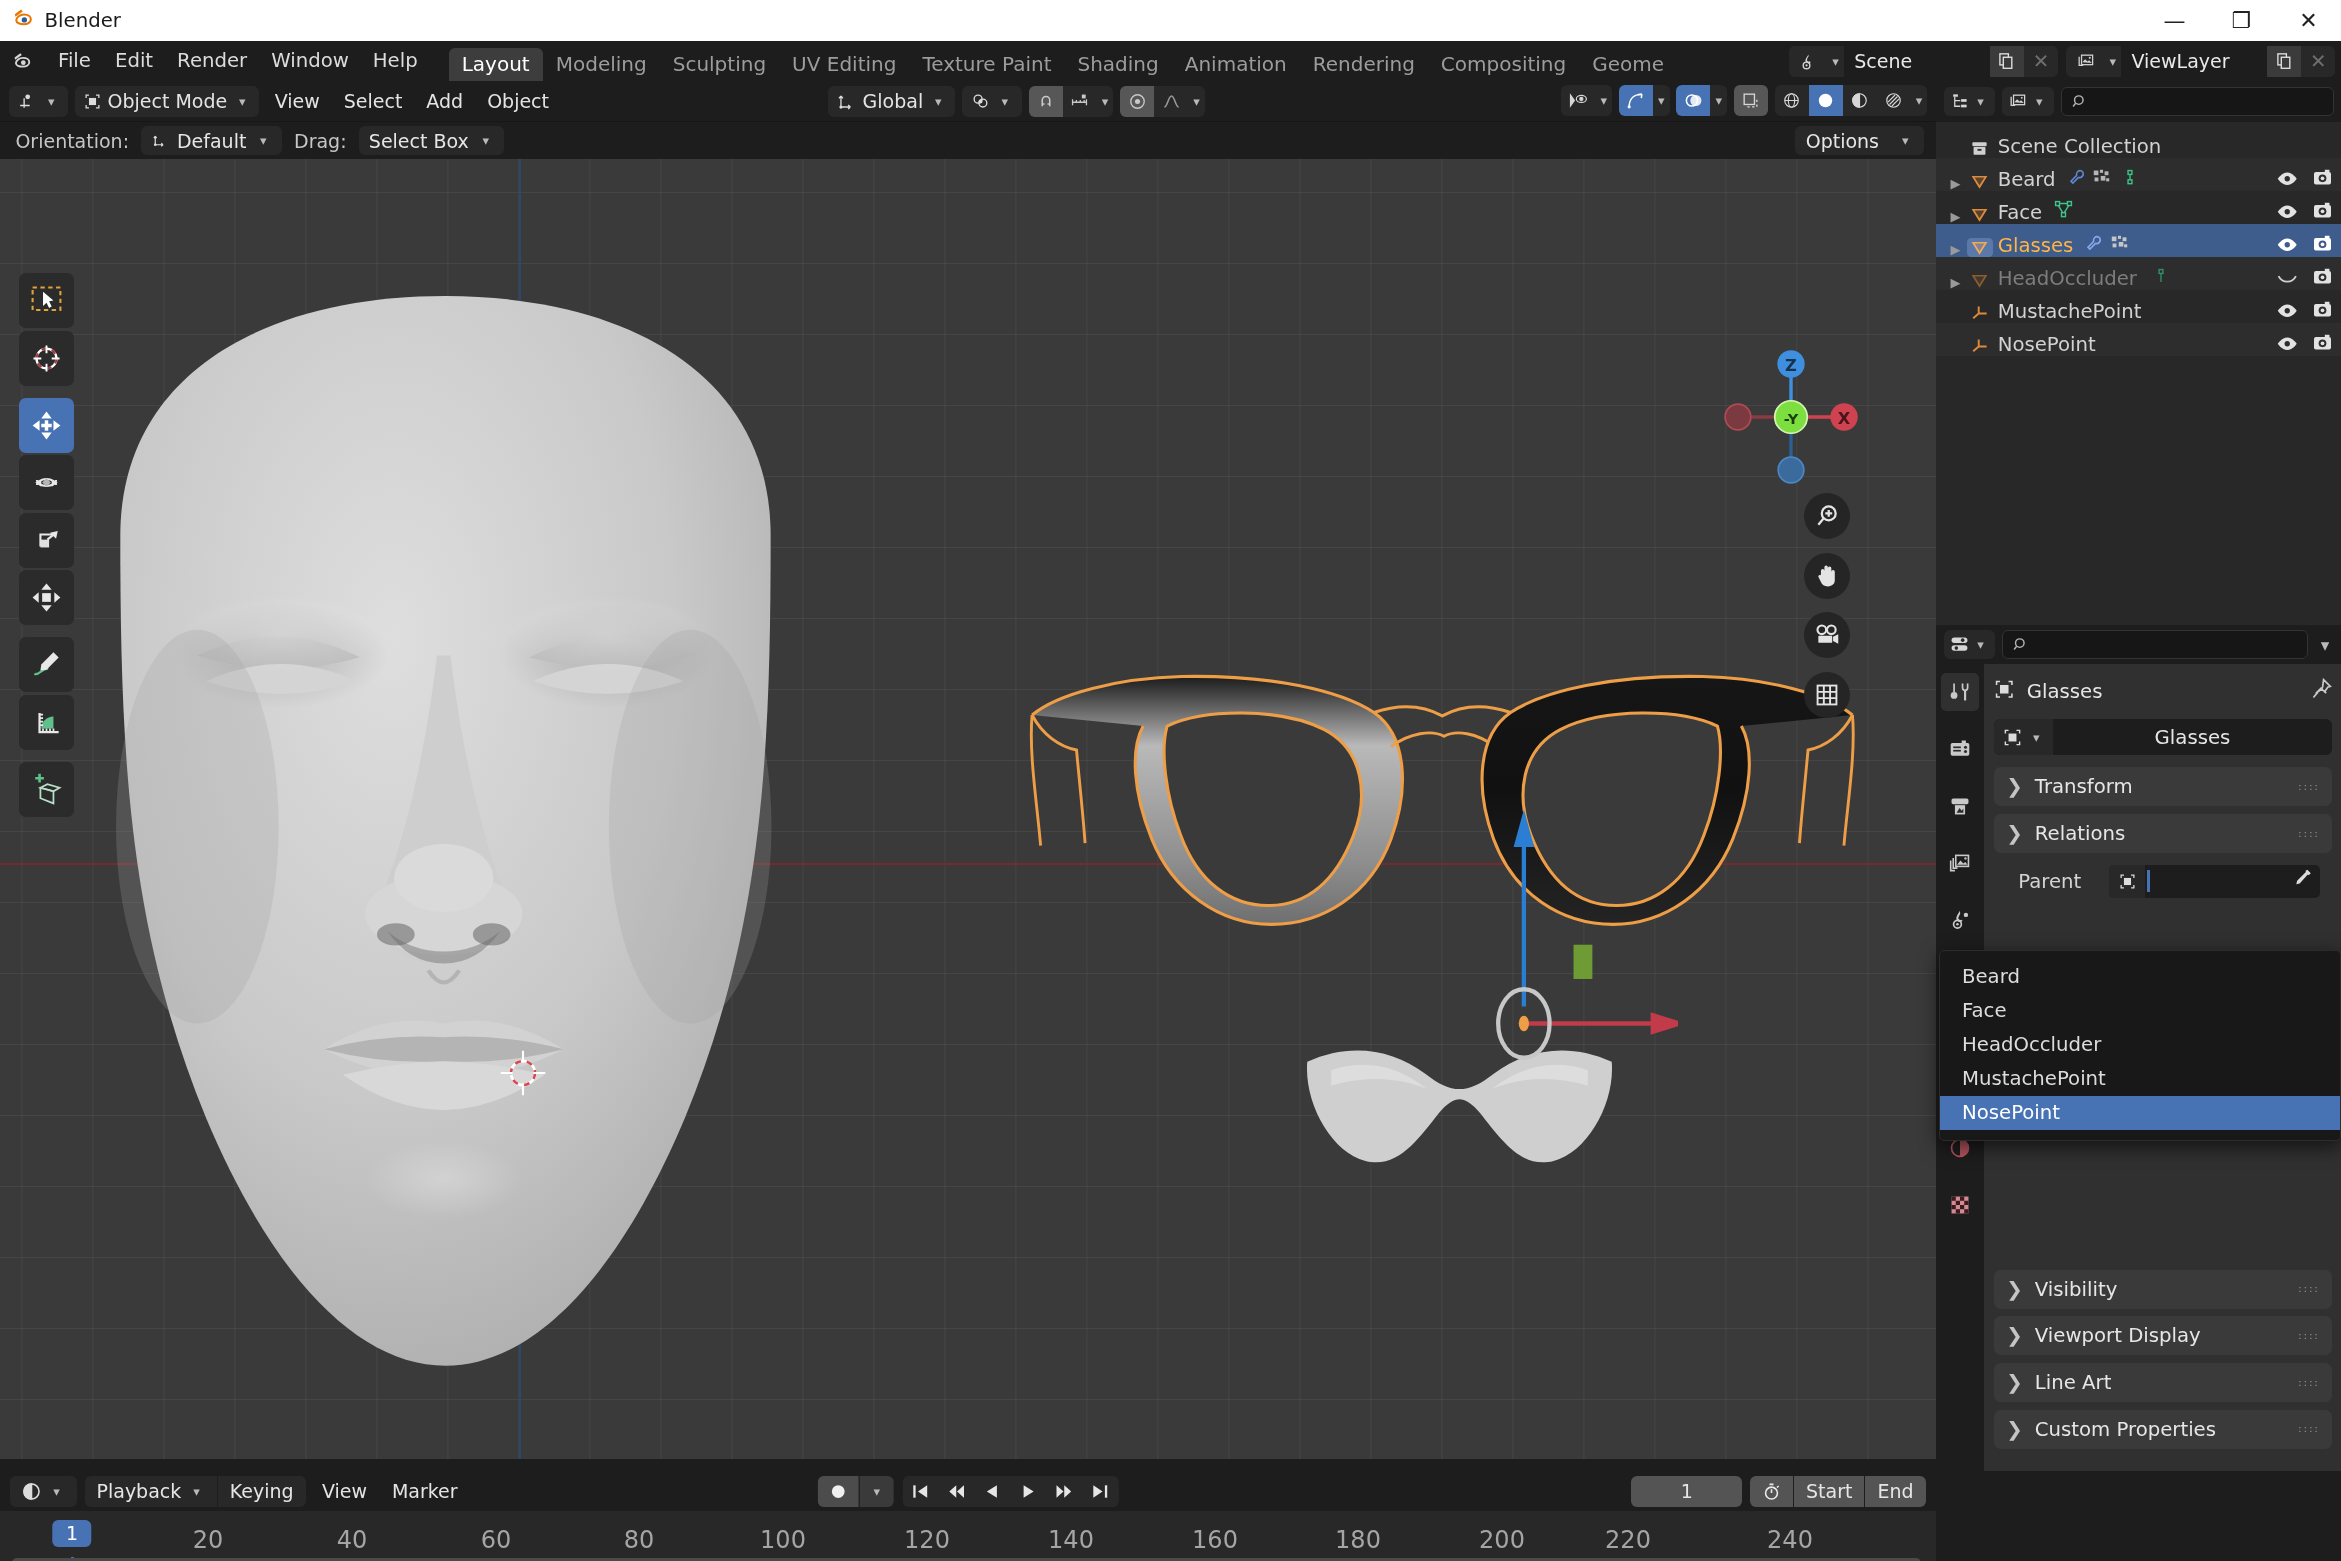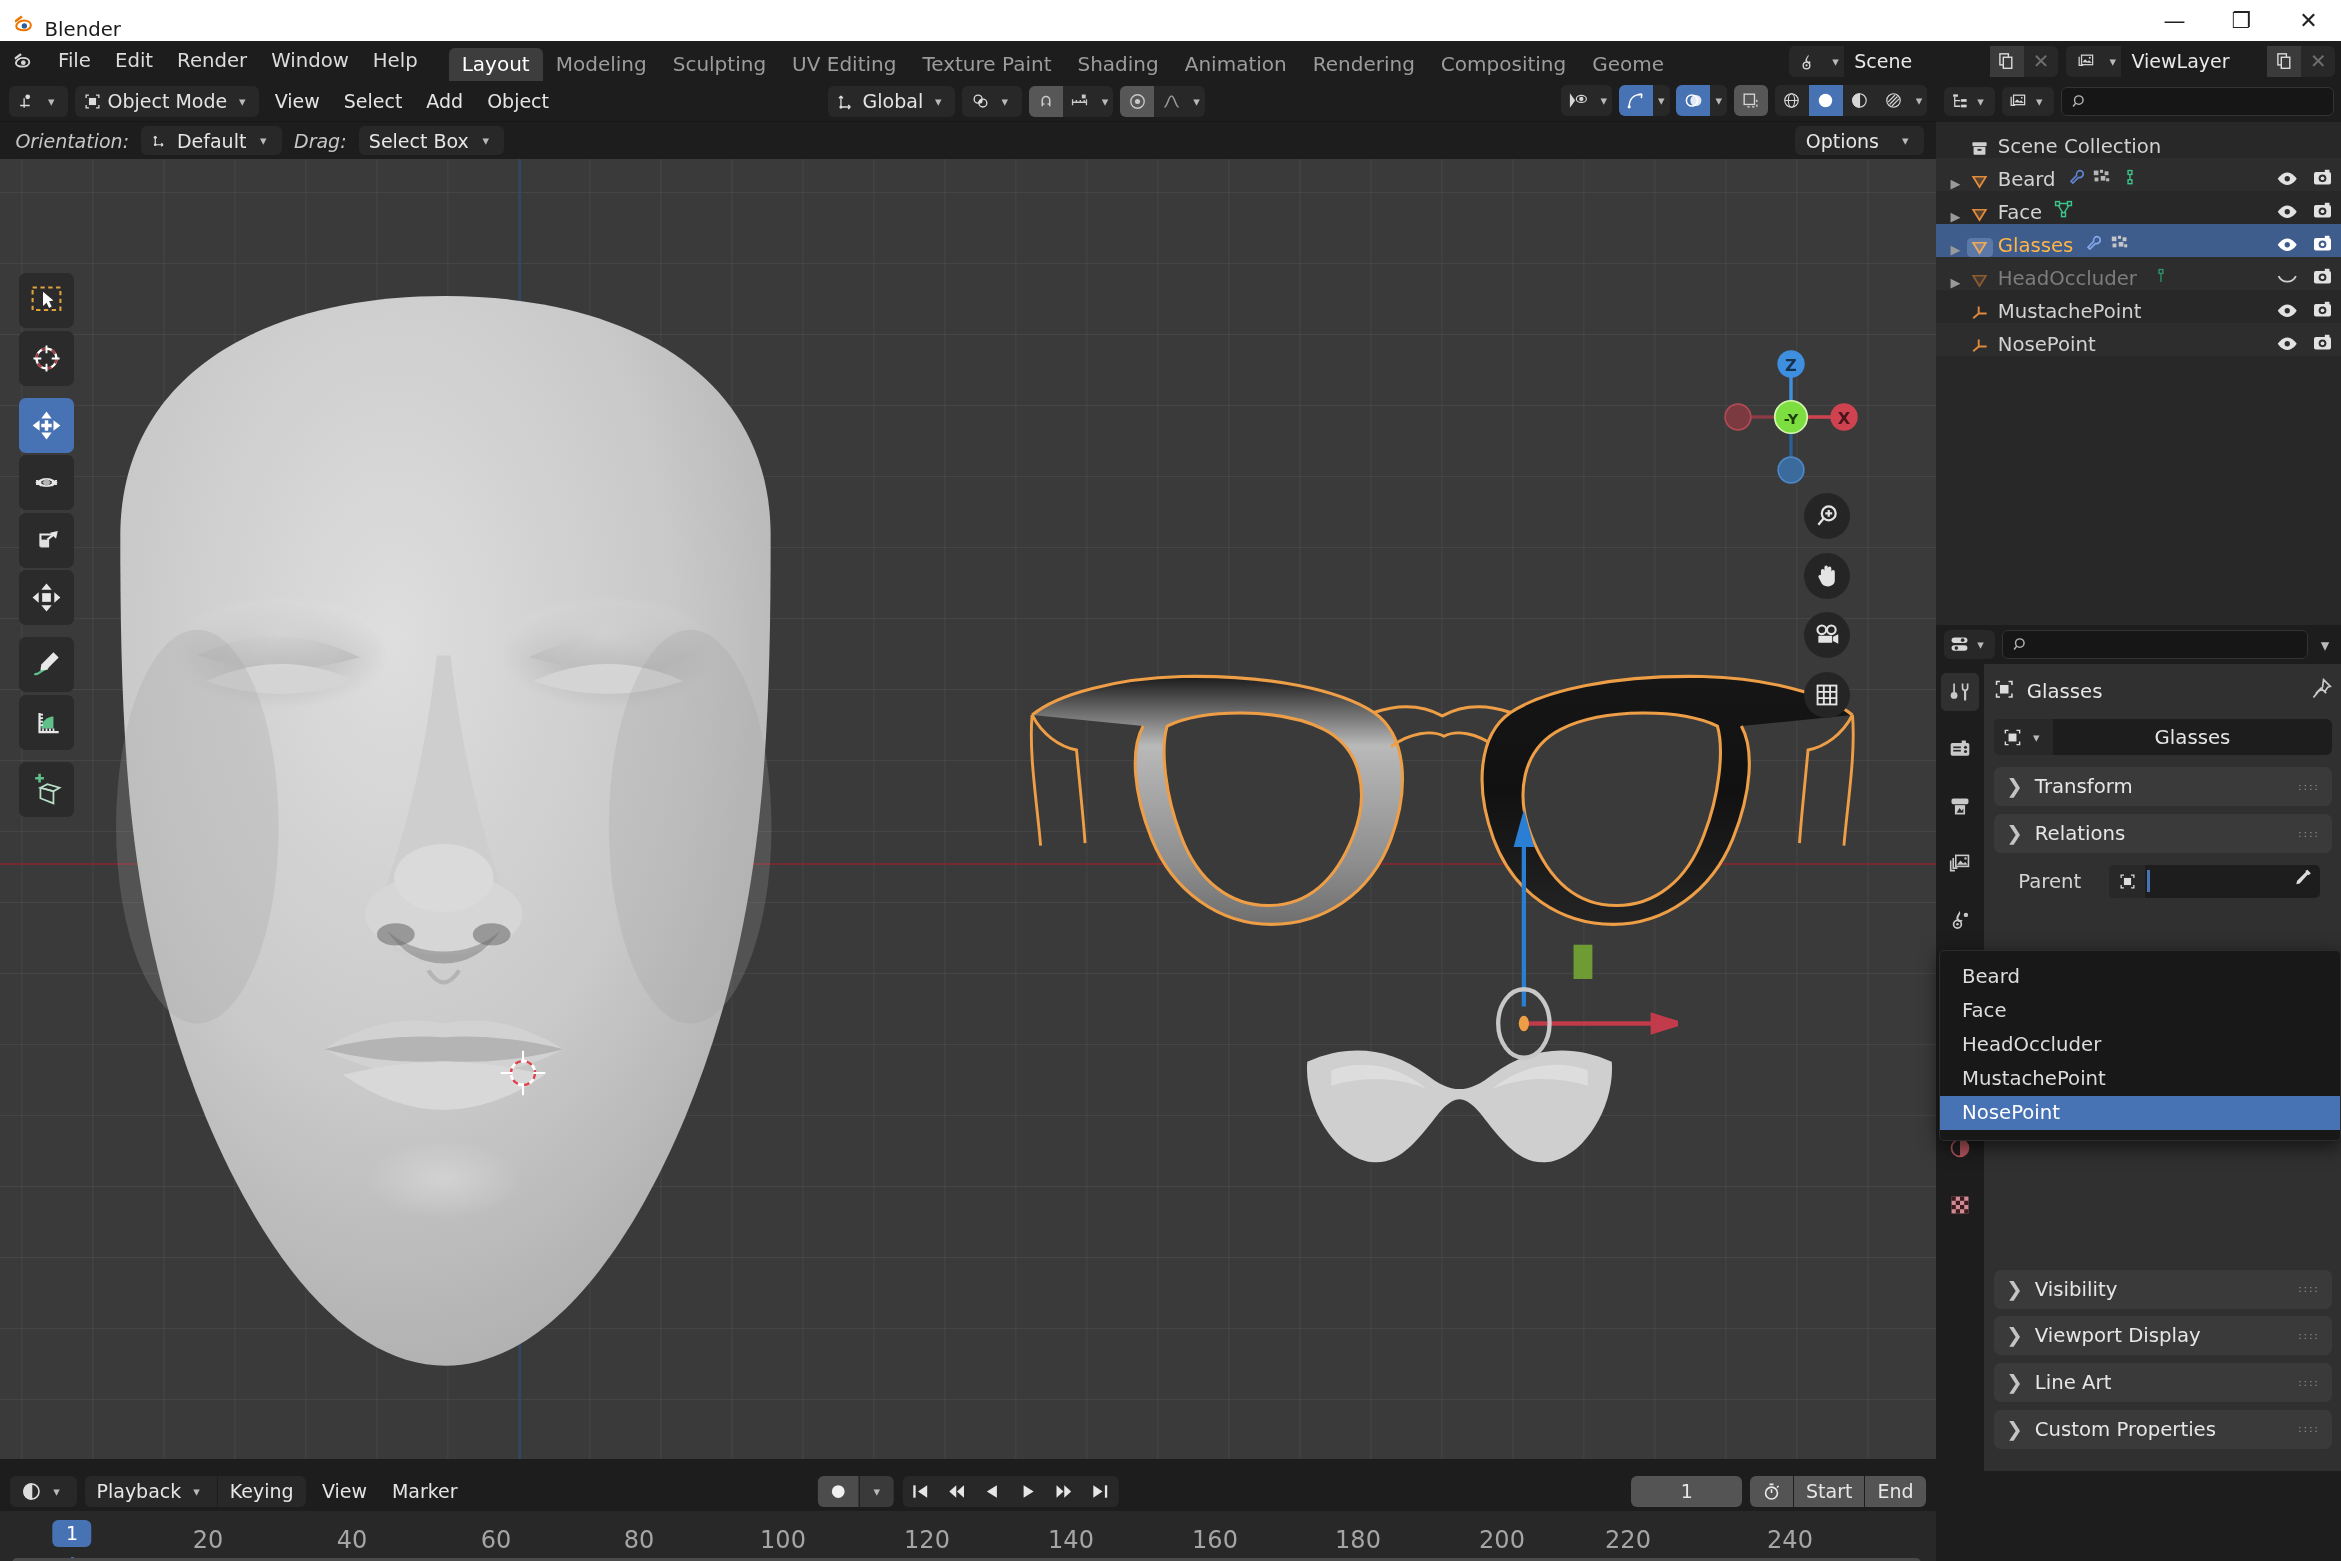--- a/index.html
+++ b/index.html
@@ -1,21 +1,21 @@
 <!DOCTYPE html>
 <html style="font-size:13.7px"><head>
 <meta charset="utf-8">
 <style>
   * { box-sizing: border-box; margin:0; padding:0; }
   html,body { width:2342px; height:1561px; overflow:hidden; background:#1d1d1d;
     font-family:"DejaVu Sans", sans-serif; }
   body { font-size:19.7px; color:#e6e6e6; }
 
   
-  #titlebar { height:41px; background:#ffffff; display:flex; align-items:flex-end;
+  #titlebar { height:41px; background:#ffffff; display:flex; align-items:center;
       padding:0 12px; color:#111; position:relative; }
   #titlebar .tb-title { font-size:19.7px; margin-left:8.6px; color:#1a1a1a; }
   #titlebar .winbtns { position:absolute; right:0; top:0; height:41px; display:flex; }
   #titlebar .winbtn { width:67px; height:41px; display:flex; align-items:center;
       justify-content:center; font-size:22px; color:#222; }
 
   
   #topbar { height:40px; background:#1d1d1d; display:flex; align-items:center;
       padding-left:12px; position:relative; }
   .blender-logo-sm { width:22px; height:22px; margin-right:12px; }
@@ -50,21 +50,21 @@
       height:31px; overflow:hidden; }
   .tgl { width:34px; height:31px; display:flex; align-items:center; justify-content:center; }
   .tgl.on { background:#4772b3; }
   .tgl.on2 { background:#575757; }
   .chev { font-size:13px; color:#b9b9b9; padding:0 5.1px; }
   #vp-header-right { position:absolute; right:8.6px; top:4.3px; display:flex; align-items:center; gap:6.8px; }
 
   
   #vp-toolsettings { height:38px; background:#1d1d1d; display:flex; align-items:center;
       gap:12px; padding:0 15.4px; position:relative; border-top:0.9px solid #161616; }
-  .ts-label { font-size:19px; color:#c6c6c6;font-style:italic; }
+  .ts-label { font-size:19px; color:#c6c6c6; }
   .ts-drop { display:flex; align-items:center; background:#282828; border-radius:6px;
       height:29px; padding:0 10.3px; gap:8.6px; font-size:19px; min-width:0; }
   #options-btn { position:absolute; right:12px; top:4.3px; display:flex; align-items:center;
       gap:18px; background:#282828; border-radius:6px; height:29px; padding:0 10.3px; font-size:19px; }
 
   
   #vp-canvas { position:absolute; left:0; top:78px; width:1936px; height:1300px;
       background:#3a3a3a; overflow:hidden; }
   #vp-grid { position:absolute; inset:0;
       background-image:

